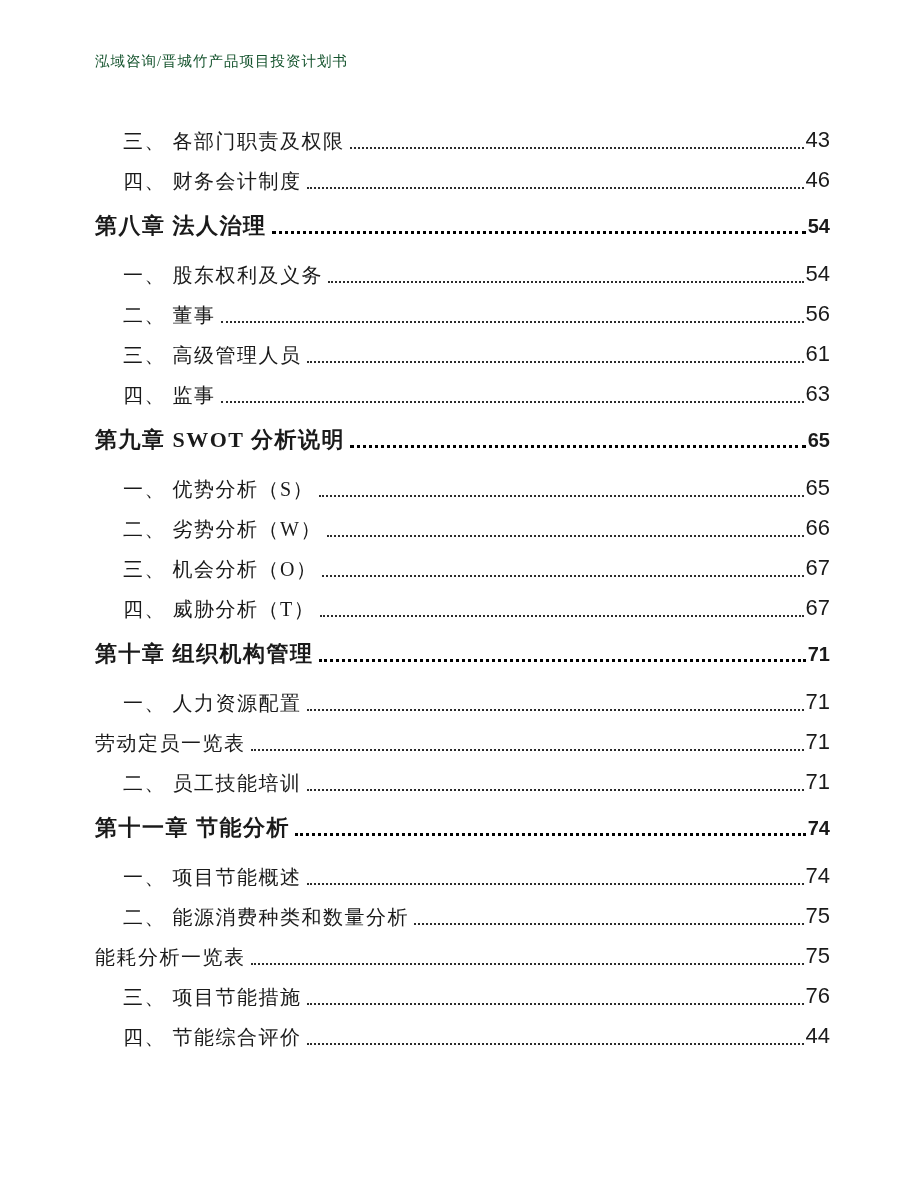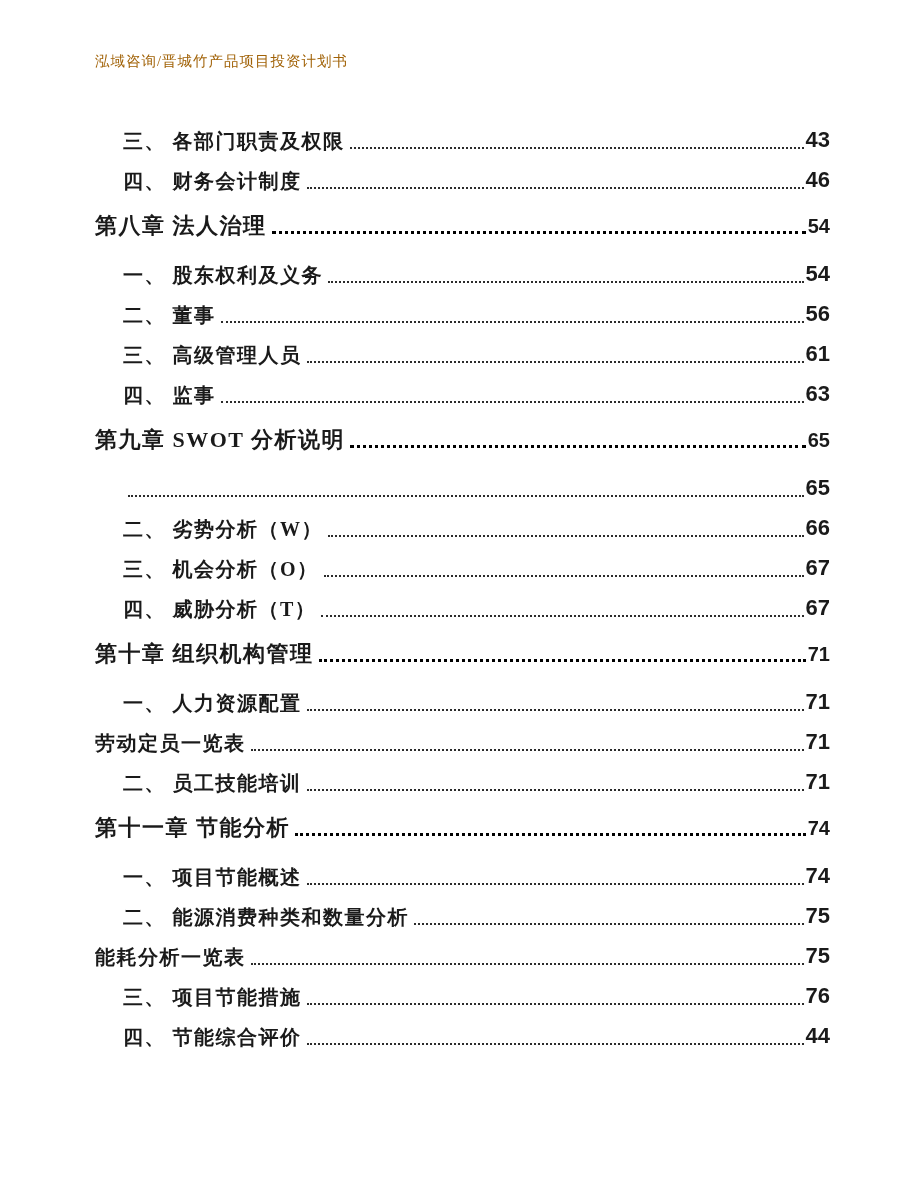--- a/index.html
+++ b/index.html
@@ -21,35 +21,34 @@
     width: 920px;
     height: 1191px;
     background: #ffffff;
   }
   .doc-header {
     position: absolute;
     left: 95px;
     top: 52px;
     font-size: 14.5px;
     letter-spacing: 1px;
-    color: #a16207;
+    color: #14532d;
     white-space: nowrap;
   }
   .toc-list {
     position: absolute;
     left: 95px;
     top: 126px;
     width: 735px;
   }
   .toc-row {
     display: flex;
     align-items: flex-end;
     height: 27px;
     margin-bottom: 13px;
-    font-weight: bold;
   }
   .toc-row.sub {
     padding-left: 28px;
     font-size: 20px;
   }
   .toc-row.table {
     padding-left: 0;
     font-size: 20px;
   }
   .toc-row.chapter {
@@ -127,20 +126,21 @@
     <span class="toc-label">四、 监事</span>
     <span class="toc-dots"></span>
     <span class="toc-page">63</span>
   </div>
       <div class="toc-row chapter">
     <span class="toc-label">第九章 SWOT 分析说明</span>
     <span class="toc-dots"></span>
     <span class="toc-page">65</span>
   </div>
       <div class="toc-row sub">
+    <span class="toc-label">一、 优势分析（S）</span>
     <span class="toc-dots"></span>
     <span class="toc-page">65</span>
   </div>
       <div class="toc-row sub">
     <span class="toc-label">二、 劣势分析（W）</span>
     <span class="toc-dots"></span>
     <span class="toc-page">66</span>
   </div>
       <div class="toc-row sub">
     <span class="toc-label">三、 机会分析（O）</span>

